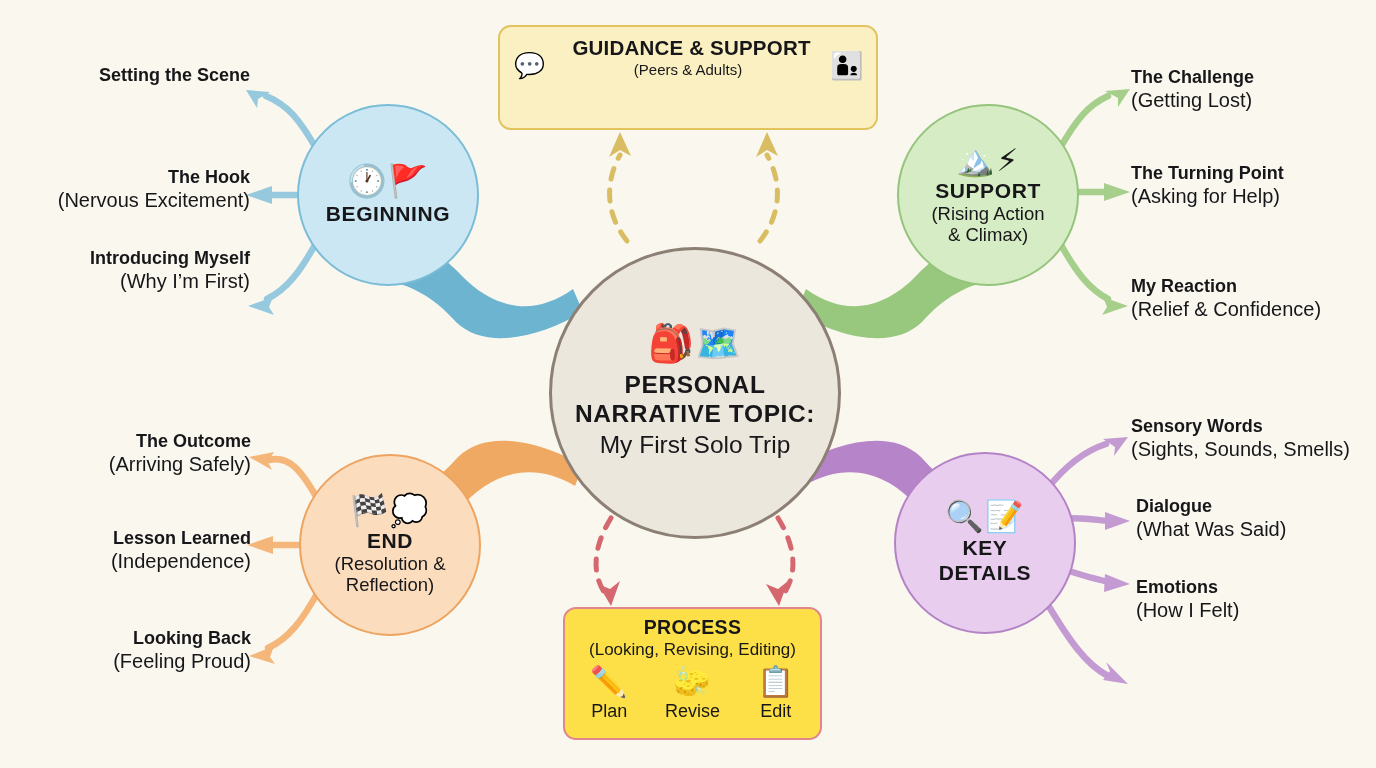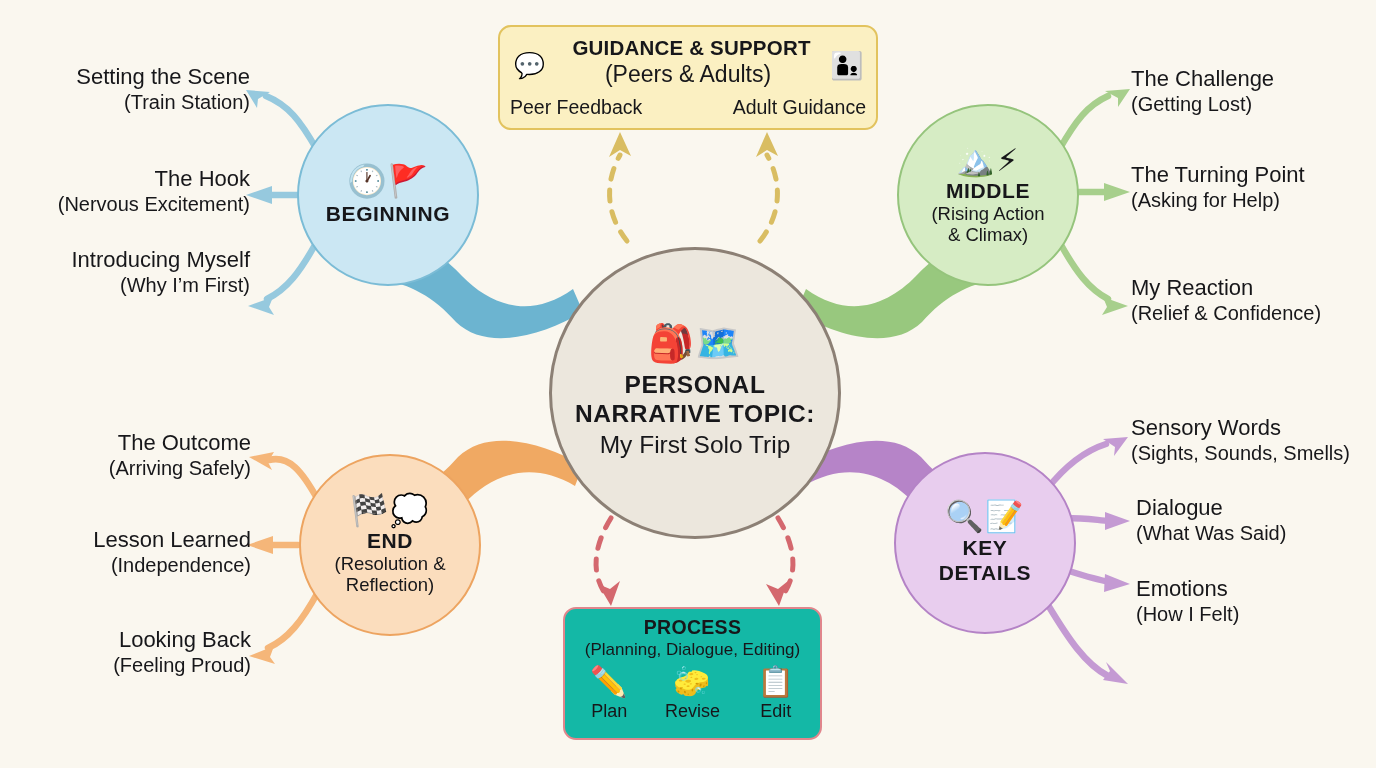--- a/index.html
+++ b/index.html
@@ -57,47 +57,47 @@
 
   #node-key{
     left:894px;top:452px;width:182px;height:182px;
     background:#e8cdee;border:2.5px solid #b483c6;
   }
   #node-key .emoji{font-size:31px;margin-bottom:4px;}
   #node-key .ttl{font-size:21px;line-height:1.15;}
 
   
   .leaf{position:absolute;z-index:6;}
-  .leaf .lf-main{font-weight:normal;font-size:22px;line-height:1.04;white-space:nowrap;}
+  .leaf .lf-main{font-weight:bold;font-size:18px;line-height:1.04;white-space:nowrap;}
   .leaf .lf-sub{font-weight:400;font-size:20px;line-height:1.12;white-space:nowrap;margin-top:2px;}
   .leaf.right{text-align:left;}
   .leaf.left{text-align:right;}
 
   
   .callout{position:absolute;box-sizing:border-box;z-index:6;}
   #box-guidance{
     left:498px;top:25px;width:380px;height:105px;
     background:#fbf0c2;border:2.5px solid #e2c35e;border-radius:13px;
   }
   #box-guidance .gtitle{
     position:absolute;left:0;right:0;top:9px;text-align:center;
     font-weight:bold;font-size:20.5px;letter-spacing:.2px;margin-left:7px;
   }
   #box-guidance .gsub{
     position:absolute;left:0;right:0;top:34px;text-align:center;
-    font-size:23px;
+    font-size:15px;
   }
   #box-guidance .gicon-l{position:absolute;left:14px;top:26px;font-size:25px;line-height:1;}
   #box-guidance .gicon-r{position:absolute;right:12px;top:26px;font-size:27px;line-height:1;}
   #box-guidance .gfoot{position:absolute;left:10px;right:10px;top:69px;
     display:flex;justify-content:space-between;font-size:19.5px;}
 
   #box-process{
     left:563px;top:607px;width:259px;height:133px;
-    background:#14b8a6;border:2.5px solid #e0868c;border-radius:13px;
+    background:#fde047;border:2.5px solid #e0868c;border-radius:13px;
   }
   #box-process .ptitle{
     position:absolute;left:0;right:0;top:7px;text-align:center;
     font-weight:bold;font-size:19.5px;letter-spacing:.3px;
   }
   #box-process .psub{
     position:absolute;left:0;right:0;top:31px;text-align:center;font-size:17px;
   }
   #box-process .prow{
     position:absolute;left:7px;right:7px;top:58px;
@@ -198,34 +198,33 @@
     <span class="sub">My First Solo Trip</span>
   </div>
 
   <div class="node" id="node-beginning">
     <span class="emoji">🕐🚩</span>
     <span class="ttl">BEGINNING</span>
   </div>
 
   <div class="leaf left" style="left:20px;top:66px;width:230px;">
     <div class="lf-main">Setting the Scene</div>
-    <div class="lf-sub">(Train Station)</div>
   </div>
   <div class="leaf left" style="left:0px;top:168px;width:250px;">
     <div class="lf-main">The Hook</div>
     <div class="lf-sub">(Nervous Excitement)</div>
   </div>
   <div class="leaf left" style="left:10px;top:249px;width:240px;">
     <div class="lf-main">Introducing Myself</div>
     <div class="lf-sub">(Why I’m First)</div>
   </div>
 
   <div class="node" id="node-middle">
     <span class="emoji">🏔️⚡</span>
-    <span class="ttl">MIDDLE</span>
+    <span class="ttl">SUPPORT</span>
     <span class="sub">(Rising Action</span>
     <span class="sub">&amp; Climax)</span>
   </div>
 
   <div class="leaf right" style="left:1131px;top:68px;width:245px;">
     <div class="lf-main">The Challenge</div>
     <div class="lf-sub">(Getting Lost)</div>
   </div>
   <div class="leaf right" style="left:1131px;top:164px;width:245px;">
     <div class="lf-main">The Turning Point</div>
@@ -273,29 +272,25 @@
   <div class="leaf right" style="left:1136px;top:578px;width:240px;">
     <div class="lf-main">Emotions</div>
     <div class="lf-sub">(How I Felt)</div>
   </div>
 
   <div class="callout" id="box-guidance">
     <span class="gicon-l">💬</span>
     <span class="gicon-r">👨‍👦</span>
     <div class="gtitle">GUIDANCE &amp; SUPPORT</div>
     <div class="gsub">(Peers &amp; Adults)</div>
-    <div class="gfoot">
-      <span>Peer Feedback</span>
-      <span>Adult Guidance</span>
-    </div>
   </div>
 
   <div class="callout" id="box-process">
     <div class="ptitle">PROCESS</div>
-    <div class="psub">(Planning, Dialogue, Editing)</div>
+    <div class="psub">(Looking, Revising, Editing)</div>
     <div class="prow">
       <div class="pitem">
         <span class="pico">✏️</span>
         <span class="plab">Plan</span>
       </div>
       <div class="pitem">
         <span class="pico">🧽</span>
         <span class="plab">Revise</span>
       </div>
       <div class="pitem">

